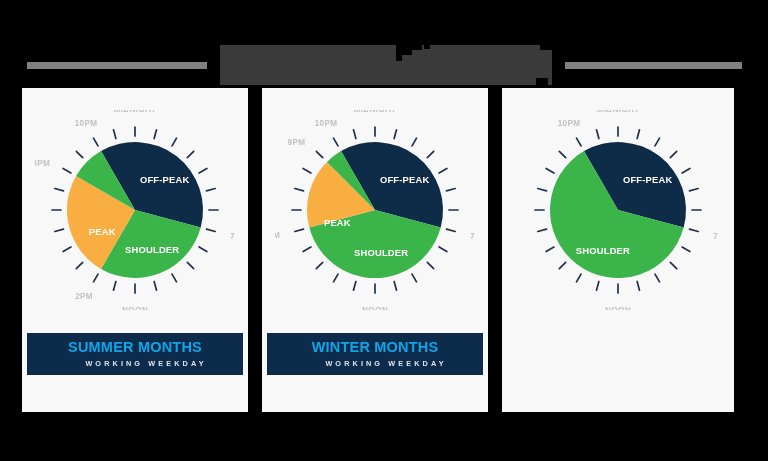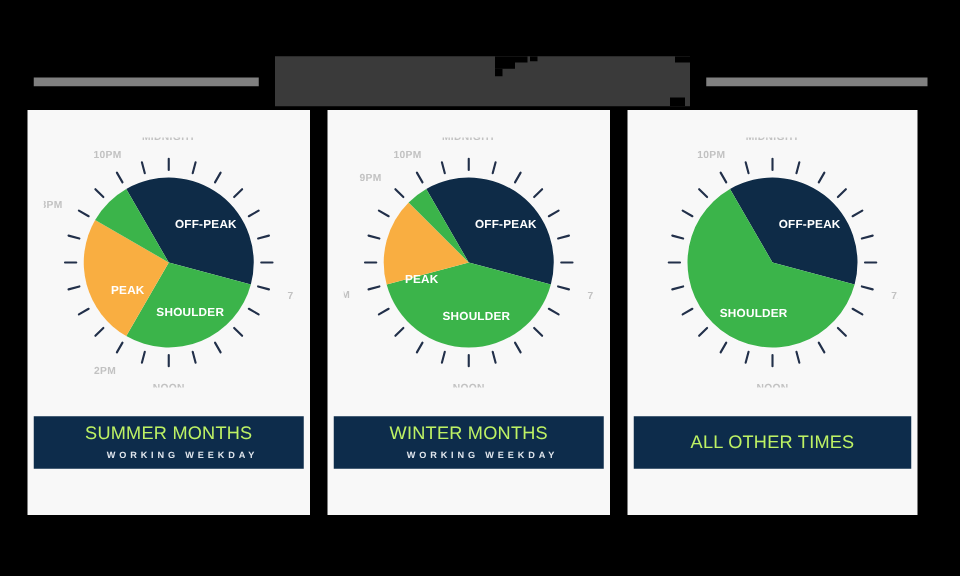--- a/index.html
+++ b/index.html
@@ -122,23 +122,23 @@
     height: 42px;
     background: #0d2c4b;
     display: flex;
     flex-direction: column;
     align-items: center;
     justify-content: center;
   }
   #card-2 .footer { width: 222px; }
 
   .footer-title {
-    color: #bef264;
+    color: #0ea5e9;
     font-size: 14.5px;
-    font-weight: normal;
+    font-weight: bold;
     letter-spacing: 0.2px;
     line-height: 17px;
     white-space: nowrap;
   }
   .footer-sub {
     color: #dfe5ec;
     font-size: 7.3px;
     font-weight: bold;
     letter-spacing: 3.1px;
     line-height: 11px;
@@ -301,19 +301,15 @@
           <path d="M 100 100 L 65.99999999999997 41.110272542658194 A 68 68 0 0 1 165.68295618765666 117.5996950669714 Z" fill="#0e2b47"></path>
           <path d="M 100 100 L 165.68295618765666 117.5996950669714 A 68 68 0 1 1 65.99999999999997 41.110272542658194 Z" fill="#3bb44a"></path>
           <text class="slice-label" x="129.698484809835" y="70.301515190165">OFF-PEAK</text>
           <text class="slice-label" x="84.95111369367058" y="141.34647531457998">SHOULDER</text>
           <text class="hour-label" x="100" y="0" text-anchor="middle">MIDNIGHT</text>
           <text class="hour-label" x="194.93332436601617" y="127.29371405922686" text-anchor="start">7AM</text>
           <text class="hour-label" x="100" y="201" text-anchor="middle">NOON</text>
           <text class="hour-label" x="50.99999999999996" y="14.057713659400548" text-anchor="middle">10PM</text>
         </svg>
       </div>
-    <div class="footer">
-      <div class="footer-title">ALL OTHER TIMES</div>
-
-    </div>
   </div>
 
 </div>
 
 </body></html>

